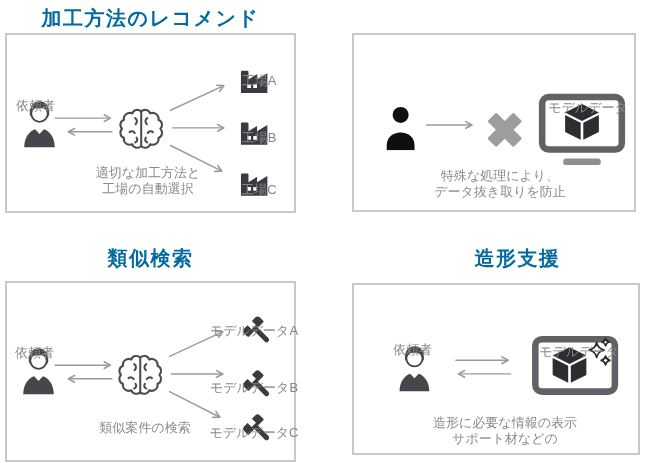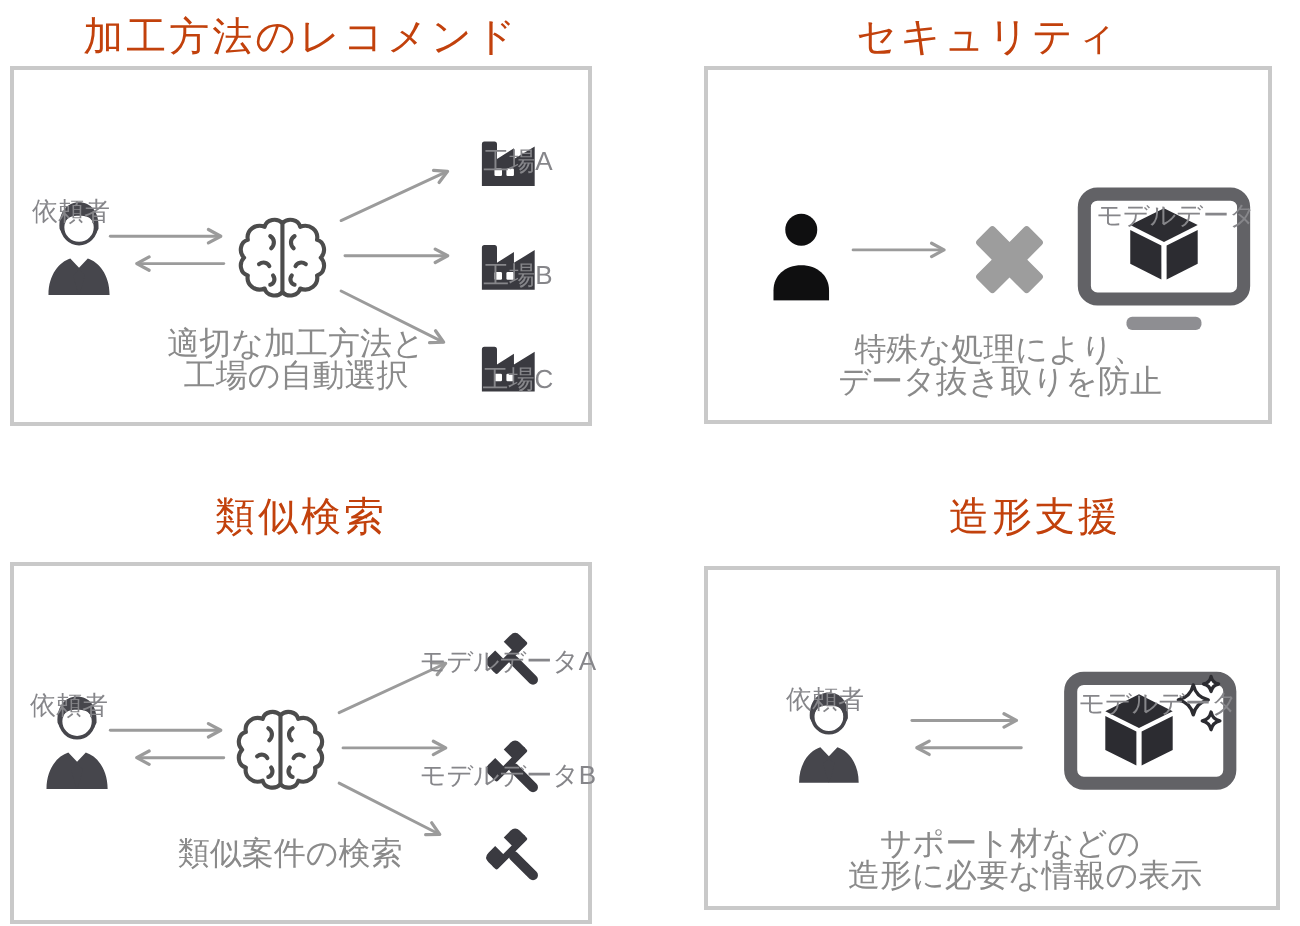--- a/index.html
+++ b/index.html
@@ -1,27 +1,27 @@
 <!DOCTYPE html>
 <html><head>
 <meta charset="utf-8">
 <style>
   html,body{margin:0;padding:0;background:#ffffff;}
   body{width:650px;height:463px;position:relative;overflow:hidden;
        font-family:"Liberation Sans","DejaVu Sans",sans-serif;}
   .panel{position:absolute;}
   .ptitle{position:absolute;left:0;width:100%;margin:0;text-align:center;
-          font-size:20px;font-weight:400;color:#c2410c;letter-spacing:1.5px;
+          font-size:20px;font-weight:700;color:#0369a1;letter-spacing:1.5px;
           white-space:nowrap;}
   .box{position:absolute;left:0;background:#fff;border:2px solid #c9c9c9;
        box-sizing:border-box;}
   .layer{position:absolute;left:0;top:0;width:100%;height:100%;}
   .lbl{position:absolute;font-size:13px;color:#86868a;white-space:nowrap;line-height:14px;margin-top:26px;}
   .lblc{text-align:center;}
-  .cap{position:absolute;font-size:16px;color:#8a8a8a;text-align:center;
+  .cap{position:absolute;font-size:13px;color:#8a8a8a;text-align:center;
        line-height:15.5px;white-space:nowrap;}
   .arr{stroke:#9b9b9b;stroke-width:1.5;fill:none;stroke-linecap:round;stroke-linejoin:round;}
   .defs{position:absolute;width:0;height:0;}
 </style>
 </head>
 <body>
 
 <svg class="defs" aria-hidden="true">
   <defs>
     <marker id="ah" viewBox="0 0 10 10" refX="7.5" refY="5" markerWidth="6.5" markerHeight="6.5" orient="auto-start-reverse">
@@ -118,21 +118,20 @@
     <div class="lbl lblc" style="left:206px;top:70px;width:92px">工場B</div>
     <div class="lbl lblc" style="left:206px;top:122px;width:92px">工場C</div>
     <div class="cap" style="left:60px;top:130px;width:162px">
       <div>適切な加工方法と</div>
       <div>工場の自動選択</div>
     </div>
   </div>
 </section>
 
 <section class="panel" style="left:352px;top:0;width:284px;height:212px">
-  <h2 class="ptitle" style="top:5px">セキュリティ</h2>
   <div class="box" style="top:33px;width:284px;height:179px">
     <svg class="layer" viewBox="0 0 284 179">
       <use href="#person-black" x="31" y="73" width="31" height="45"></use>
       <path class="arr" marker-end="url(#ah)" d="M73 92 H119"></path>
       <use href="#xmark" x="131" y="75" width="44" height="44"></use>
       <use href="#monitor-model" x="186" y="59" width="92" height="77"></use>
     </svg>
     <div class="lbl lblc" style="left:174px;top:40px;width:120px">モデルデータ</div>
     <div class="cap" style="left:62px;top:133px;width:168px">
       <div>特殊な処理により、</div>
@@ -152,33 +151,34 @@
       <path class="arr" marker-end="url(#ah)" d="M165 75 L219 50"></path>
       <path class="arr" marker-end="url(#ah)" d="M167 93 L219 93"></path>
       <path class="arr" marker-end="url(#ah)" d="M165 111 L216 137"></path>
       <use href="#hammer" x="238" y="32" width="33" height="33"></use>
       <use href="#hammer" x="238" y="87" width="33" height="33"></use>
       <use href="#hammer" x="238" y="132" width="33" height="33"></use>
     </svg>
     <div class="lbl" style="left:8px;top:37px">依頼者</div>
     <div class="lbl lblc" style="left:186px;top:72px;width:122px">モデルデータB</div>
     <div class="lbl lblc" style="left:186px;top:15px;width:122px">モデルデータA</div>
+    <div class="lbl lblc" style="left:186px;top:117px;width:122px">モデルデータC</div>
     <div class="cap" style="left:58px;top:137px;width:160px">類似案件の検索</div>
   </div>
 </section>
 
 <section class="panel" style="left:352px;top:238px;width:331px;height:220px">
   <h2 class="ptitle" style="top:7px">造形支援</h2>
   <div class="box" style="top:45px;width:288px;height:172px">
     <svg class="layer" viewBox="0 0 288 172">
       <use href="#person-business" x="44" y="61" width="33" height="48"></use>
       <path class="arr" marker-end="url(#ah)" d="M103 77 H156"></path>
       <path class="arr" marker-end="url(#ah)" d="M159 91 H106"></path>
       <use href="#monitor-sparkle" x="179" y="51" width="92" height="77"></use>
     </svg>
     <div class="lbl" style="left:39px;top:32px">依頼者</div>
     <div class="lbl lblc" style="left:165px;top:34px;width:120px">モデルデータ</div>
     <div class="cap" style="left:70px;top:130px;width:162px">
+      <div>造形に必要な情報の表示</div>
       <div>サポート材などの</div>
-      <div>造形に必要な情報の表示</div>
     </div>
   </div>
 </section>
 
 </body></html>

